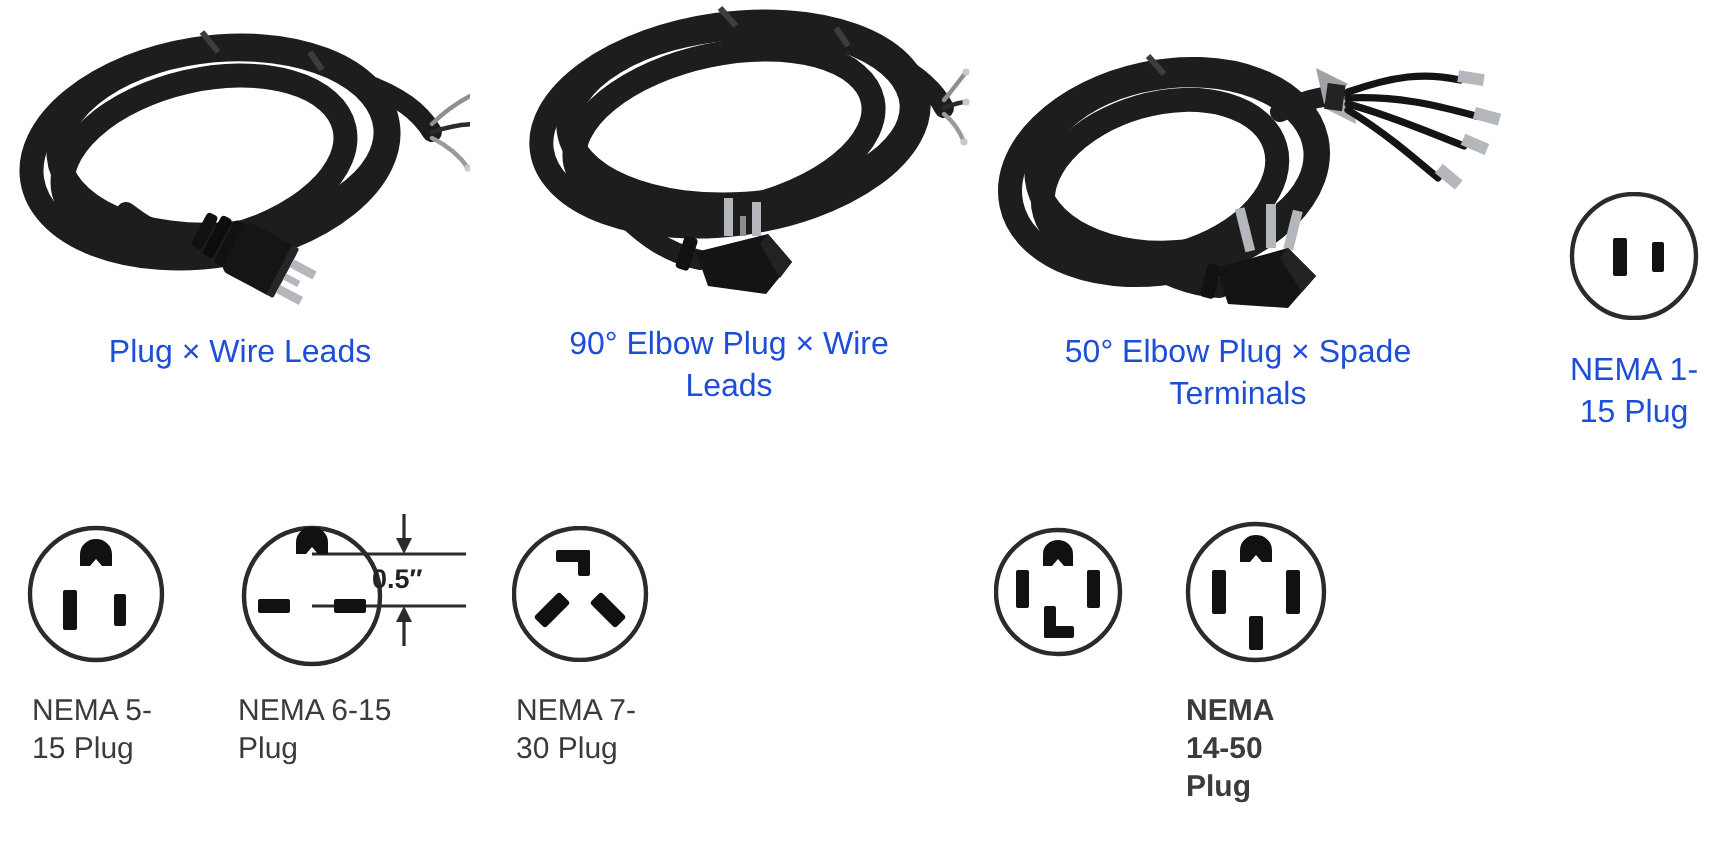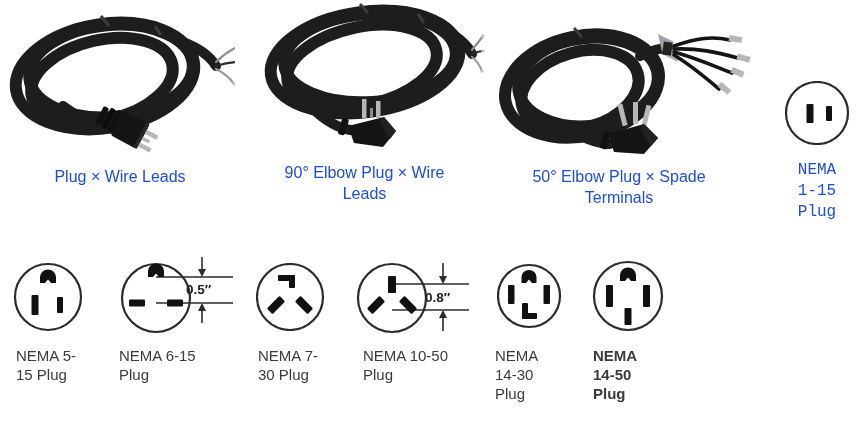--- a/index.html
+++ b/index.html
@@ -111,21 +111,21 @@
         <rect x="128" y="98" width="5" height="22" class="metal" transform="rotate(-14 130 109)"></rect>
         <rect x="141" y="96" width="5" height="22" class="metal"></rect>
         <rect x="152" y="99" width="5" height="20" class="metal" transform="rotate(14 154 109)"></rect>
         <path d="M116 128 L152 118 L166 132 L152 148 L122 146 Z" fill="#141414"></path>
         <path d="M152 118 L166 132 L159 140 L148 123 Z" fill="#222222"></path>
       </g>
     </svg>
     <div class="abs caption-top" style="left:32px; top:160px; width:190px;">50° Elbow Plug × Spade Terminals</div>
   </div>
 
-  <div class="abs" style="left:784px; top:81px; width:66px; height:150px;font-family:Liberation Mono, monospace;">
+  <div class="abs" style="left:784px; top:96px; width:66px; height:150px;">
     <svg width="66" height="64" viewBox="0 0 66 64">
       <circle class="outline" cx="33" cy="32" r="31"></circle>
       <rect class="blade" x="22.5" y="23" width="7" height="19" rx="1"></rect>
       <rect class="blade" x="42" y="25" width="6" height="15" rx="1"></rect>
     </svg>
     <div class="abs caption-top" style="left:1px; top:79px; width:64px;">NEMA 1-15 Plug</div>
   </div>
 
   <div class="abs" style="left:13px; top:262px; width:70px; height:140px;">
     <svg width="70" height="70" viewBox="0 0 70 70">
@@ -162,51 +162,32 @@
       <g>
         <rect class="blade" x="22" y="12" width="17" height="6" rx="1"></rect>
         <rect class="blade" x="33" y="12" width="6" height="13" rx="1"></rect>
       </g>
       <rect class="blade" x="16" y="33" width="8" height="18" rx="1.5" transform="rotate(45 20 42)"></rect>
       <rect class="blade" x="44" y="33" width="8" height="18" rx="1.5" transform="rotate(-45 48 42)"></rect>
     </svg>
     <div class="abs caption-bottom" style="left:2px; top:83px; width:64px;">NEMA 7-30 Plug</div>
   </div>
 
-  <div class="abs" style="left:355px; top:257px; width:126px; height:145px;">
-    <svg width="126" height="84" viewBox="0 0 126 84">
-      <circle class="outline" cx="37" cy="41" r="34"></circle>
-      <line class="dim-line" x1="37" y1="27" x2="114" y2="27"></line>
-      <line class="dim-line" x1="37" y1="53" x2="114" y2="53"></line>
-      <rect class="blade" x="33" y="19" width="8" height="17" rx="1"></rect>
-      <rect class="blade" x="17" y="39" width="8" height="18" rx="1.5" transform="rotate(45 21 48)"></rect>
-      <rect class="blade" x="49" y="39" width="8" height="18" rx="1.5" transform="rotate(-45 53 48)"></rect>
-      <g>
-        <line class="dim-stem" x1="88" y1="6" x2="88" y2="19"></line>
-        <polygon class="dim-head" points="84,19 92,19 88,27"></polygon>
-        <line class="dim-stem" x1="88" y1="61" x2="88" y2="74"></line>
-        <polygon class="dim-head" points="84,61 92,61 88,53"></polygon>
-      </g>
-      <text class="dim-text" x="70" y="45">0.8″</text>
-    </svg>
-    <div class="abs caption-bottom" style="left:8px; top:89px; width:96px;">NEMA 10-50 Plug</div>
-  </div>
 
   <div class="abs" style="left:497px; top:263px; width:66px; height:140px;">
     <svg width="66" height="66" viewBox="0 0 66 66">
       <circle class="outline" cx="32" cy="33" r="31"></circle>
       <path class="blade" d="M-7.5 6 L-7.5 0 A7.5 7 0 0 1 7.5 0 L7.5 6 L3 6 L0 2.5 L-3 6 Z" transform="translate(32,14)"></path>
       <rect class="blade" x="11" y="22" width="6.5" height="19" rx="1"></rect>
       <rect class="blade" x="46.5" y="22" width="6.5" height="19" rx="1"></rect>
       <g>
         <rect class="blade" x="25" y="40" width="6" height="16" rx="1"></rect>
         <rect class="blade" x="25" y="50" width="15" height="6" rx="1"></rect>
       </g>
     </svg>
-    <div class="abs caption-bottom" style="left:-2px; top:83px; width:64px;">NEMA 14-30 Plug</div>
   </div>
 
   <div class="abs" style="left:592px; top:260px; width:72px; height:143px;">
     <svg width="72" height="72" viewBox="0 0 72 72">
       <circle class="outline" cx="36" cy="36" r="34"></circle>
       <path class="blade" d="M-8 6 L-8 0 A8 7.5 0 0 1 8 0 L8 6 L3 6 L0 2.5 L-3 6 Z" transform="translate(36,15)"></path>
       <rect class="blade" x="14" y="25" width="7" height="22" rx="1"></rect>
       <rect class="blade" x="51" y="25" width="7" height="22" rx="1"></rect>
       <rect class="blade" x="32.5" y="48" width="7" height="17" rx="1"></rect>
     </svg>

